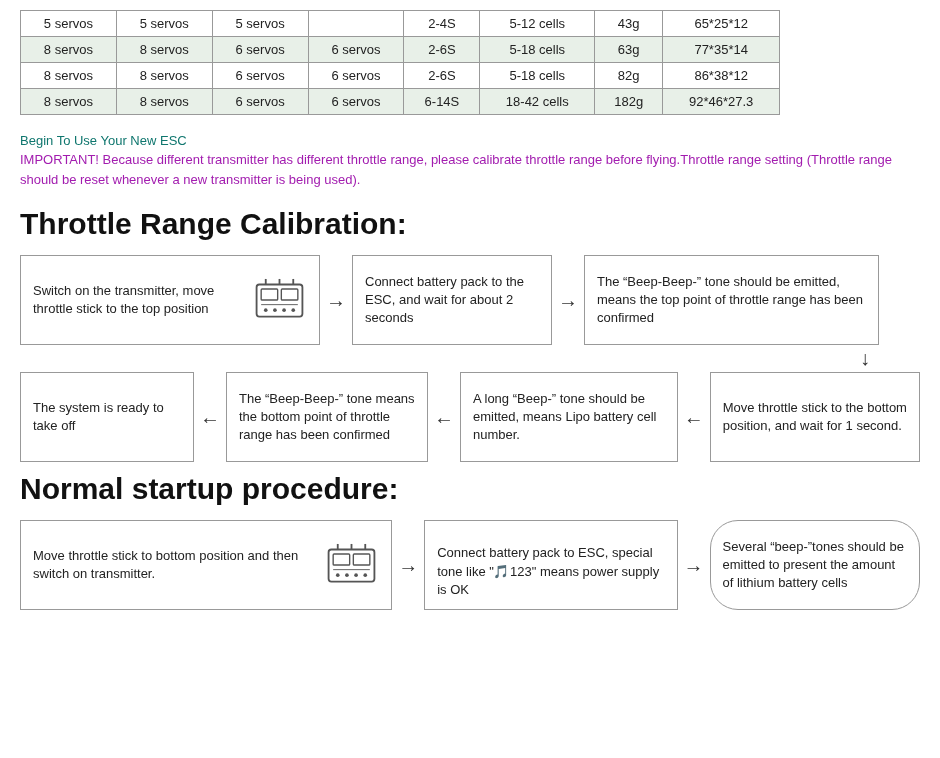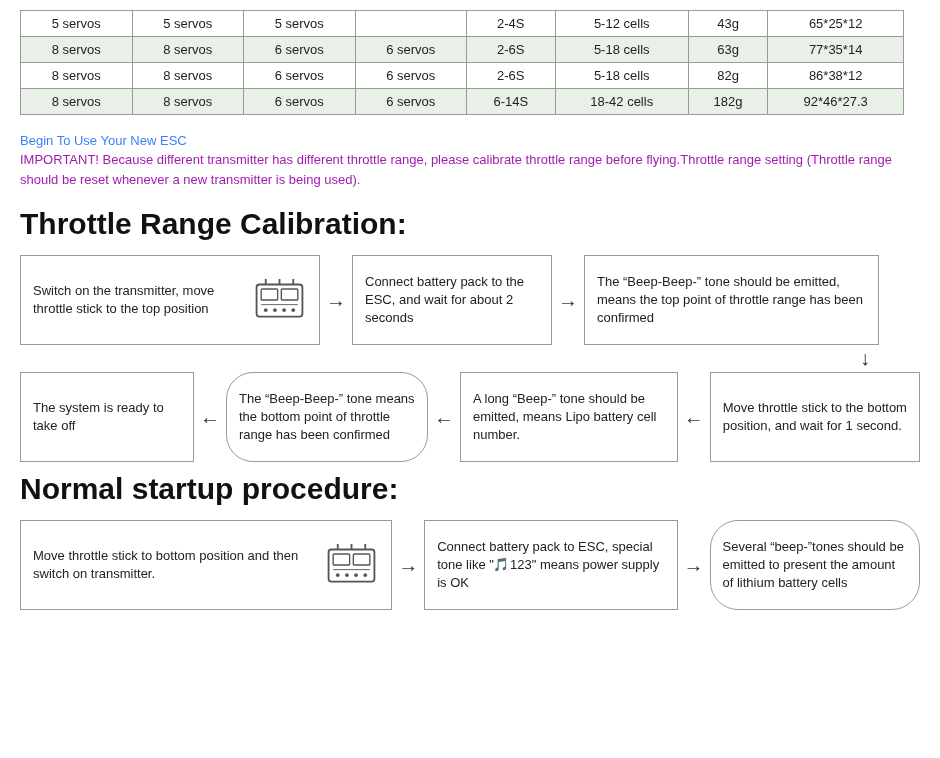--- a/index.html
+++ b/index.html
@@ -8,40 +8,40 @@
       font-size: 13px;
       color: #222;
       background: #fff;
       width: 940px;
       padding: 10px 20px;
     }
 
     
     .spec-table {
       border-collapse: collapse;
-      width: 884px;
+      width: 760px;
       margin-bottom: 18px;
       padding-left: 45px;
     }
     .spec-table td {
       border: 1px solid #999;
       padding: 5px 10px;
       text-align: center;
       font-size: 13px;
     }
     .spec-table tr:nth-child(even) td {
       background: #e8f0e8;
     }
     .spec-table tr:nth-child(odd) td {
       background: #fff;
     }
 
     
     .begin-title {
-      color: #3b82f6;
+      color: #0f766e;
       font-size: 13px;
       margin-bottom: 2px;
     }
     .important-text {
       color: #a21caf;
       font-size: 13px;
       line-height: 1.5;
       margin-bottom: 18px;
     }
 
@@ -121,21 +121,20 @@
       flex-direction: row-reverse;
       margin-bottom: 0;
     }
     .cal-box4 {
       width: 185px;
       min-height: 90px;
     }
     .cal-box5 {
       width: 215px;
       min-height: 90px;
-      border-radius: 27px;
     }
     .cal-box6 {
       width: 232px;
       min-height: 90px;
     }
     .cal-box7 {
       width: 224px;
       min-height: 90px;
     }
 
@@ -161,20 +160,21 @@
       display: flex;
       align-items: center;
       background: #fff;
       min-height: 90px;
     }
     .startup-box1 {
       width: 390px;
     }
     .startup-box2 {
       width: 265px;
+      align-items: flex-end;
     }
     .startup-box3 {
       width: 220px;
       border-radius: 28px;
     }
 
     .cal-wrapper {
       margin-bottom: 10px;
     }
   </style>

